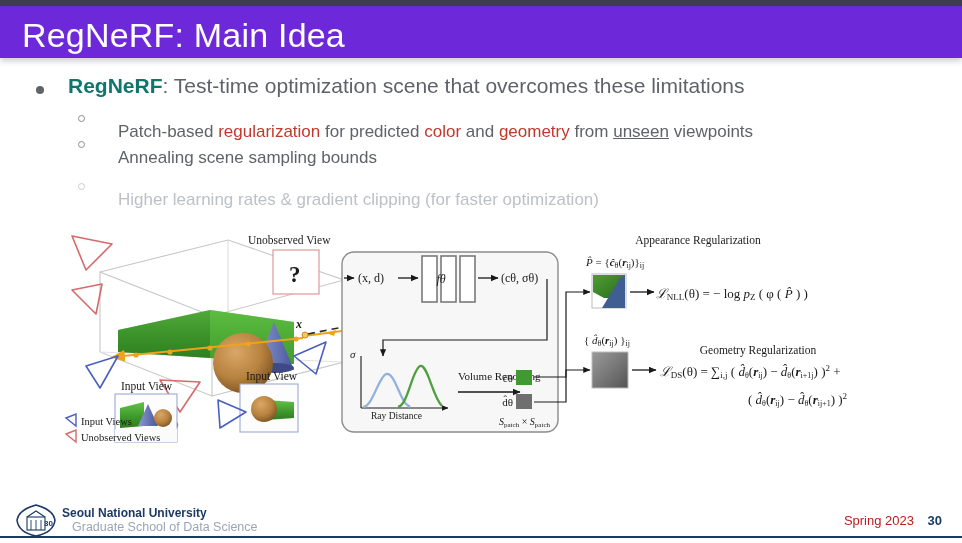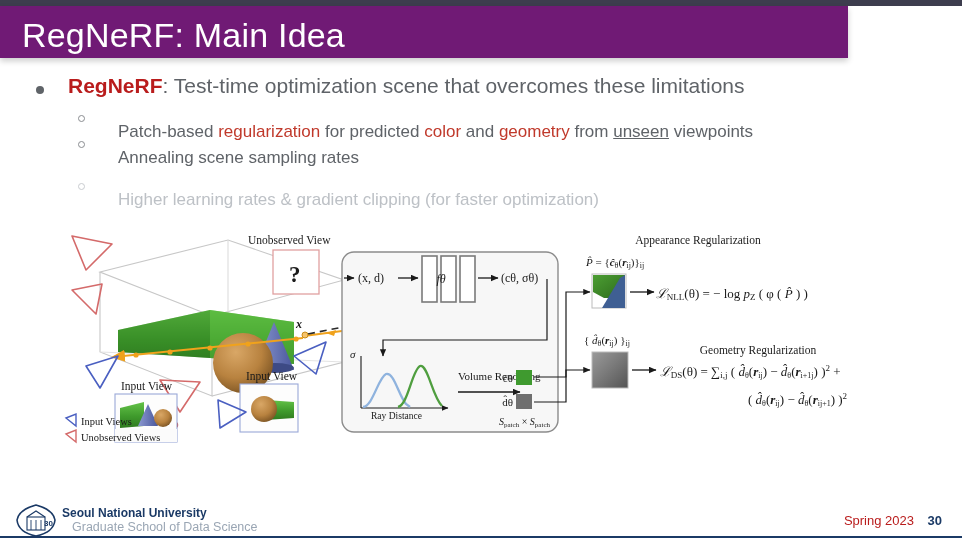--- a/index.html
+++ b/index.html
@@ -19,22 +19,22 @@
   
   #top-strip {
     position: absolute;
     left: 0; top: 0;
     width: 962px; height: 6px;
     background: #3d3d4e;
   }
   #title-banner {
     position: absolute;
     left: 0; top: 6px;
-    width: 848px; height: 52px;
-    background: #701a75;
+    width: 962px; height: 52px;
+    background: #6d28d9;
     box-shadow: 0 3px 6px rgba(0,0,0,0.20);
   }
   #title-text {
     position: absolute;
     left: 22px; top: 10px;
     font-size: 34px;
     font-weight: 400;
     color: #ffffff;
     letter-spacing: 0.2px;
     white-space: nowrap;
@@ -58,21 +58,21 @@
     border-radius: 50%;
     background: #5f6368;
   }
   .b1-text {
     position: absolute;
     left: 68px; top: 0px;
     font-size: 21px;
     color: #5f6368;
     white-space: nowrap;
   }
-  .b1-text b { font-weight: bold; color: #b91c1c; }
+  .b1-text b { font-weight: bold; color: #0f766e; }
 
   .b2-row {
     position: relative;
     height: 26px;
   }
   .b2-ring {
     position: absolute;
     top: 9px;
     width: 7px; height: 7px;
     border-radius: 50%;
@@ -164,21 +164,21 @@
     <div class="b1-text"><b>RegNeRF</b><span>: Test-time optimization scene that overcomes these limitations</span></div>
   </div>
 
   <div id="sub-bullets">
       <div class="b2-row">
         <div class="b2-ring" style="left: 78px;"></div>
         <div class="b2-text" style="left: 118px;"><span>Patch-based </span><span class="red">regularization</span><span> for predicted </span><span class="red">color</span><span> and </span><span class="red">geometry</span><span> from </span><span class="uline">unseen</span><span> viewpoints</span></div>
       </div>
       <div class="b2-row">
         <div class="b2-ring" style="left: 78px;"></div>
-        <div class="b2-text" style="left: 118px;"><span>Annealing scene sampling rates</span></div>
+        <div class="b2-text" style="left: 118px;"><span>Annealing scene sampling bounds</span></div>
       </div>
       <div class="b2-row" style="margin-top: 16px;">
         <div class="b2-ring faded" style="left: 78px;"></div>
         <div class="b2-text faded" style="left: 118px;"><span>Higher learning rates &amp; gradient clipping (for faster optimization)</span></div>
       </div>
     </div>
 
 </div>
 
 <div id="figure">

